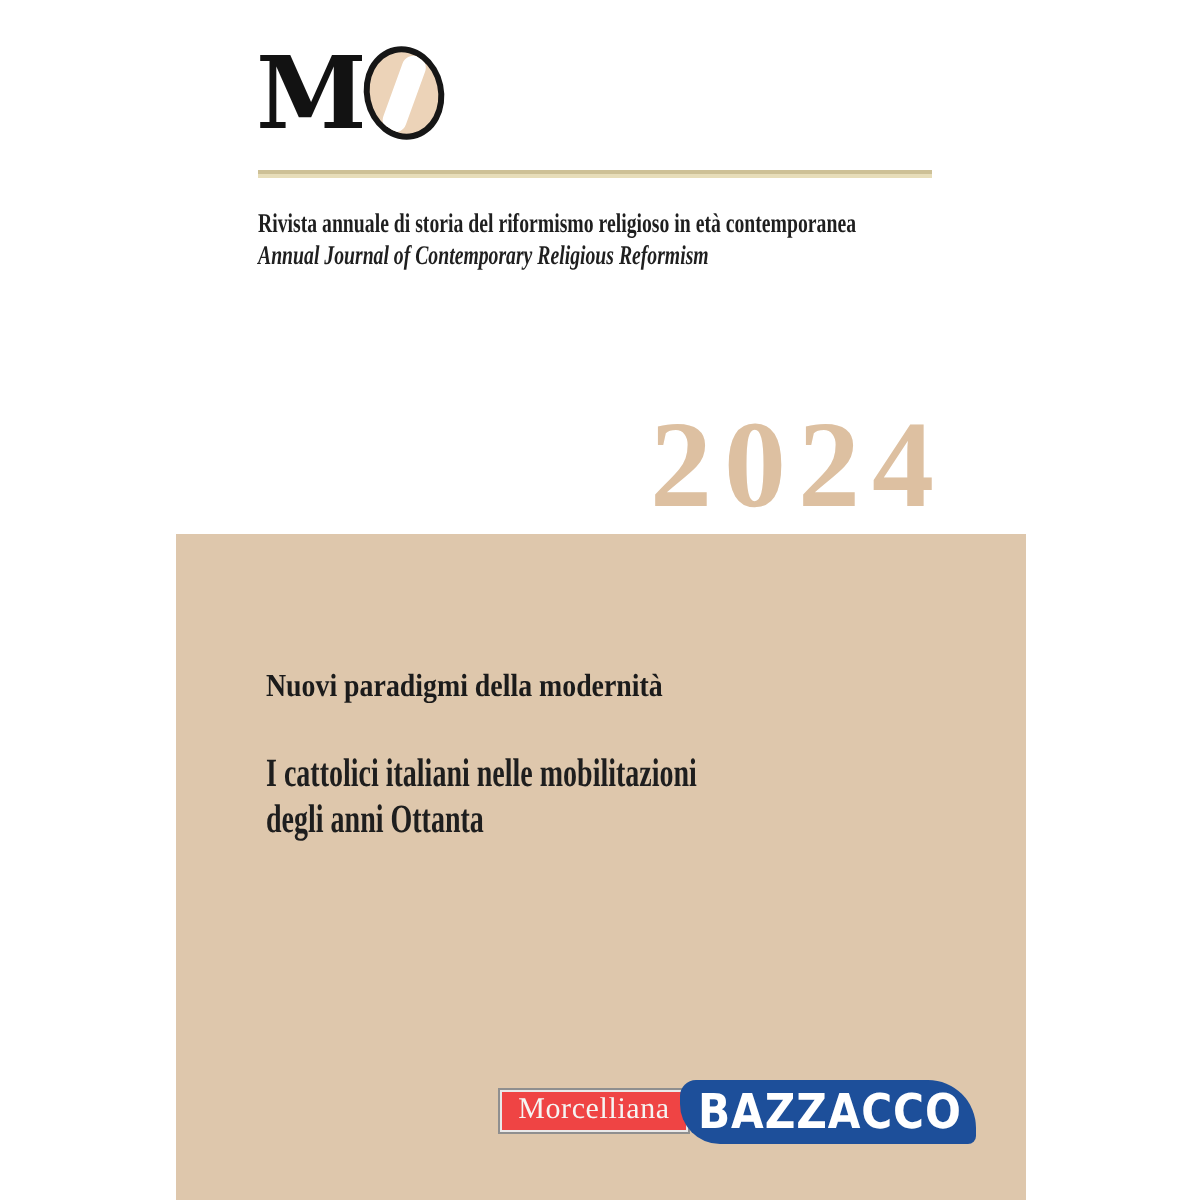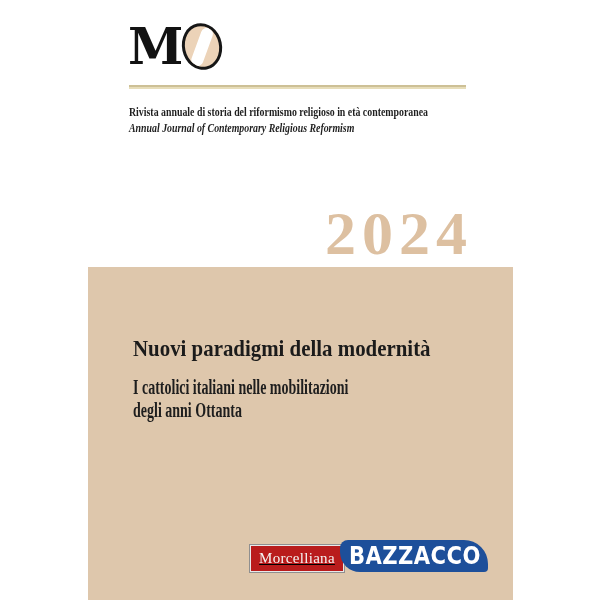--- a/index.html
+++ b/index.html
@@ -90,45 +90,44 @@
   .year span{margin-right:-6px;}
 
   
   .band{
     position:absolute;left:88px;top:267px;
     width:425px;height:333px;
     background:var(--band);
   }
   .book-title{
     position:absolute;left:45px;top:68px;
-    font-weight:700;font-size:24px;line-height:1.1;
+    font-weight:700;font-size:16px;line-height:1.1;
     color:#1b1b1b;white-space:nowrap;
   }
   .book-title .fit, .book-subtitle .fit{
     display:inline-block;
     transform:scaleX(0.87);
     transform-origin:left center;
   }
   .book-subtitle{
     position:absolute;left:45px;top:109px;
     font-weight:700;font-size:20px;line-height:23px;
     color:#1e1e1e;white-space:nowrap;
   }
   .book-subtitle .fit{transform:scaleX(0.70);}
 
   
   .morcelliana{
     position:absolute;left:162px;top:278px;
-    width:94px;height:27px;
-    background:#b91c1c;
+    width:94px;height:21px;
+    background:#ef4444;
     border:1px solid #e9e9e9;
     box-shadow:0 0 0 1px #8f8f8f;
     display:flex;align-items:center;justify-content:center;
     z-index:1;
-    text-decoration:underline;
   }
   .morcelliana-text{
     font-family:"Liberation Serif", serif;
     font-size:15px;line-height:1;
     color:#f5f5f3;
     letter-spacing:0.3px;
     white-space:nowrap;
   }
   .bazzacco{
     position:absolute;left:252px;top:273px;

